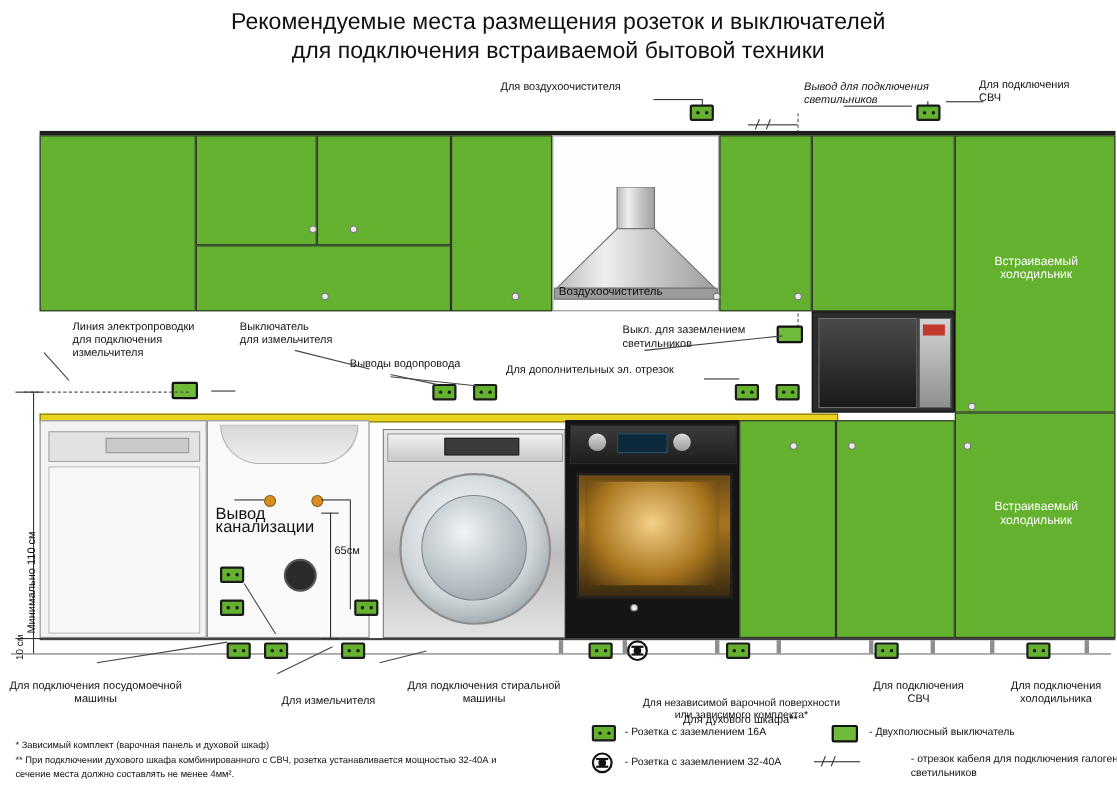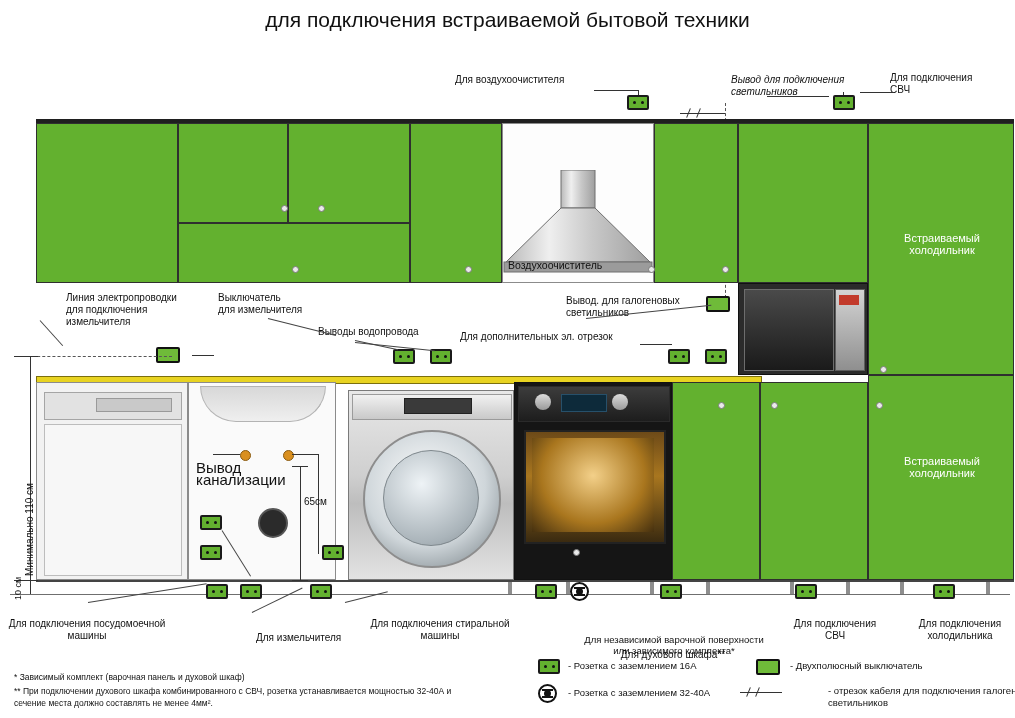--- a/index.html
+++ b/index.html
@@ -48,20 +48,21 @@
   .fnote{position:absolute;font-size:8.5px;line-height:11px;color:#111;}
   .vtext{position:absolute;font-size:10px;color:#111;transform:rotate(-90deg);transform-origin:left top;white-space:nowrap;}
   .leader{position:absolute;height:0;border-top:1px solid #444;transform-origin:left center;}
 </style>
 </head>
 <body>
 
 <div class="stage">
 
   <div class="title">
+    <span>Рекомендуемые места размещения розеток и выключателей</span>
     <span class="l2">для подключения встраиваемой бытовой техники</span>
   </div>
 
   <div class="lbl" style="left:455px;top:74px;width:160px;">Для воздухоочистителя</div>
   <div class="lbl" style="left:731px;top:74px;width:150px;white-space:pre-line;font-style:italic;">Вывод для подключения
 светильников</div>
   <div class="lbl" style="left:890px;top:72px;width:120px;white-space:pre-line;">Для подключения
 СВЧ</div>
 
   <div class="hline" style="left:594px;top:90px;width:44px;"></div>
@@ -121,21 +122,21 @@
   <div class="abs" style="left:835px;top:289px;width:28px;height:80px;background:linear-gradient(180deg,#d4d4d4,#8f8f8f);border:1px solid #5d5d5d;"></div>
   <div class="abs" style="left:839px;top:295px;width:20px;height:10px;background:#c23a2b;"></div>
 
   <div class="lbl" style="left:66px;top:292px;width:158px;white-space:pre-line;">Линия электропроводки
 для подключения
 измельчителя</div>
   <div class="lbl" style="left:218px;top:292px;width:110px;white-space:pre-line;">Выключатель
 для измельчителя</div>
   <div class="lbl" style="left:318px;top:326px;width:140px;">Выводы водопровода</div>
   <div class="lbl" style="left:460px;top:331px;width:230px;">Для дополнительных  эл. отрезок</div>
-  <div class="lbl" style="left:566px;top:295px;width:150px;white-space:pre-line;">Вывод. для галогеновых
+  <div class="lbl" style="left:566px;top:295px;width:150px;white-space:pre-line;">Выкл. для заземлением
 светильников</div>
 
   <div class="switch" style="left:156px;top:347px;"></div>
   <div class="switch" style="left:706px;top:296px;"></div>
   <div class="socket" style="left:393px;top:349px;"></div>
   <div class="socket" style="left:430px;top:349px;"></div>
   <div class="socket" style="left:668px;top:349px;"></div>
   <div class="socket" style="left:705px;top:349px;"></div>
 
   <div class="hline" style="left:192px;top:355px;width:22px;"></div>

